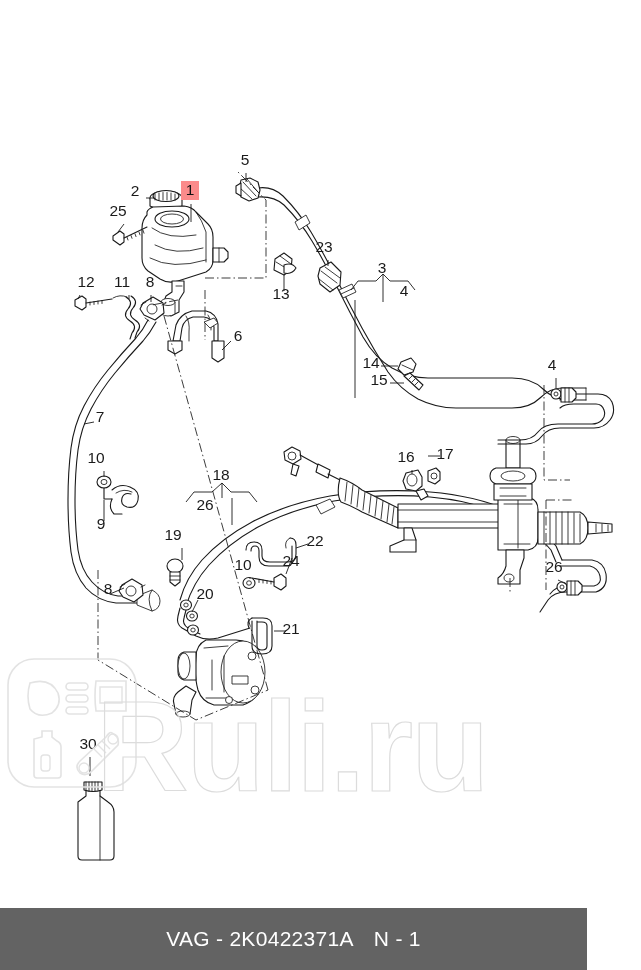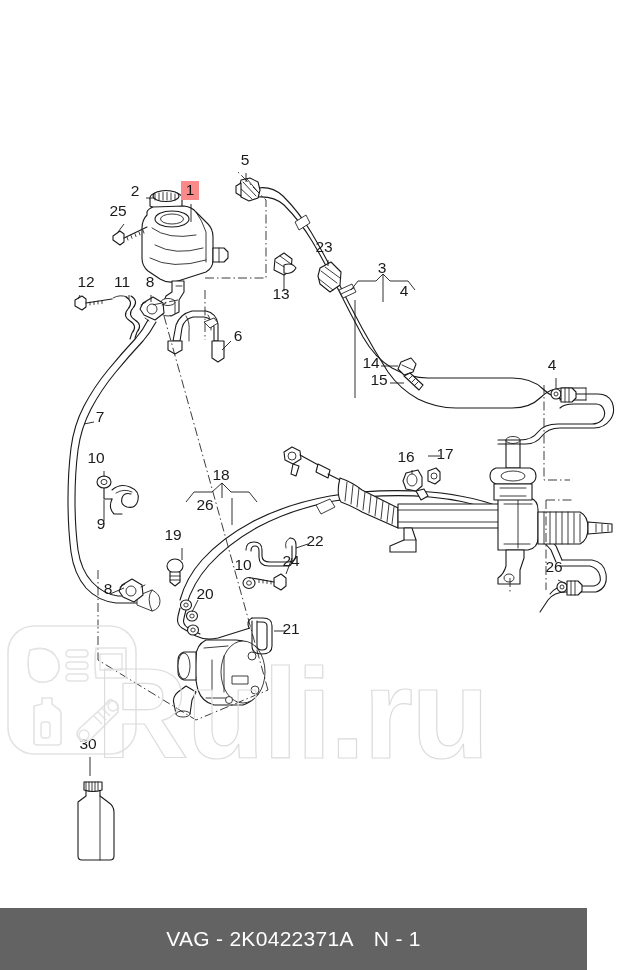--- a/index.html
+++ b/index.html
@@ -28,21 +28,21 @@
   }
   #diagram-svg {
     position: absolute;
     left: 0;
     top: 0;
   }
   
   #watermark {
     position: absolute;
     left: 0;
-    top: 618px;
+    top: 651px;
     width: 537px;
     height: 180px;
     pointer-events: none;
   }
   #watermark-text {
     position: absolute;
     left: 96px;
     top: 22px;
     font-family: "Liberation Sans", sans-serif;
     font-size: 128px;

